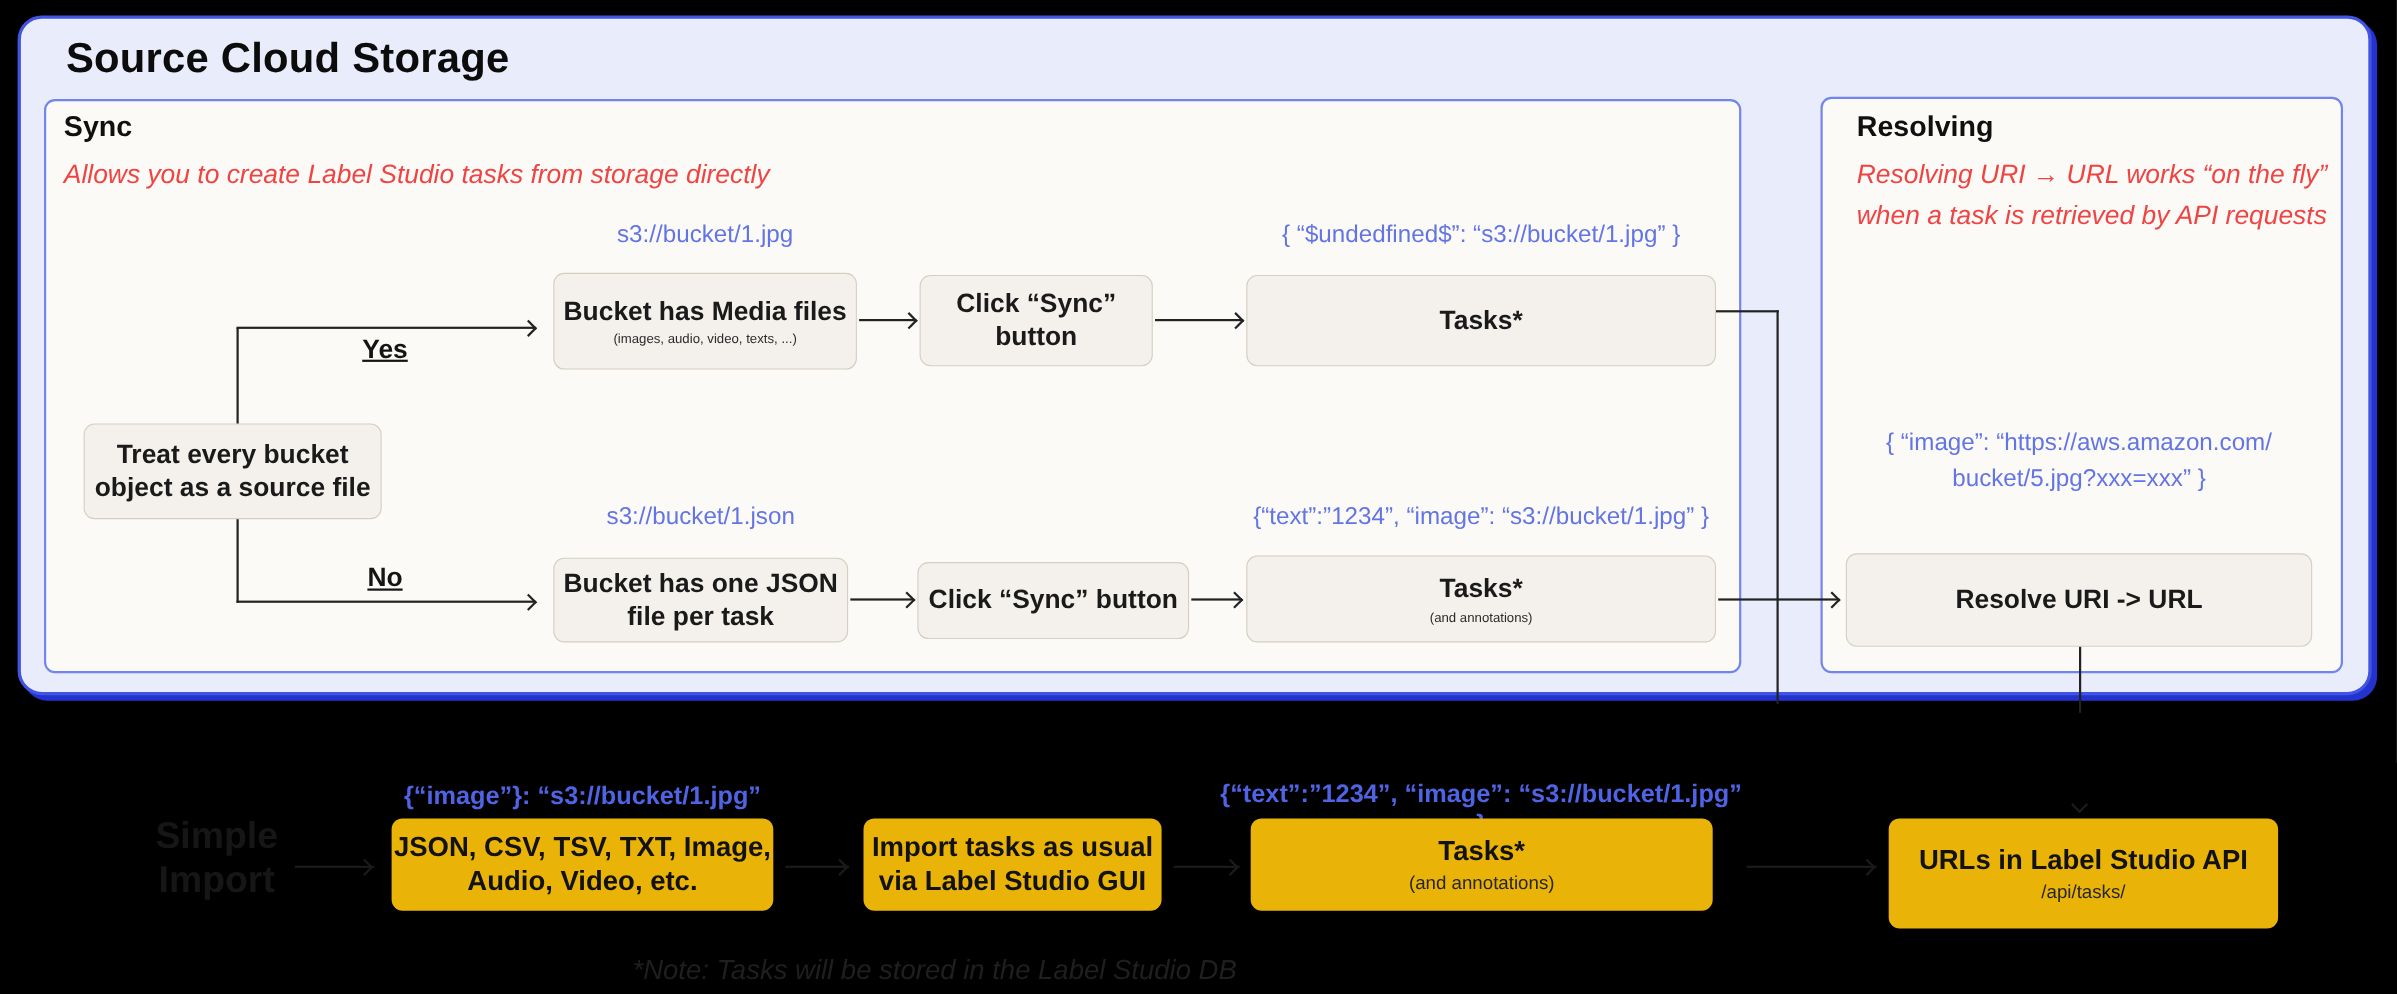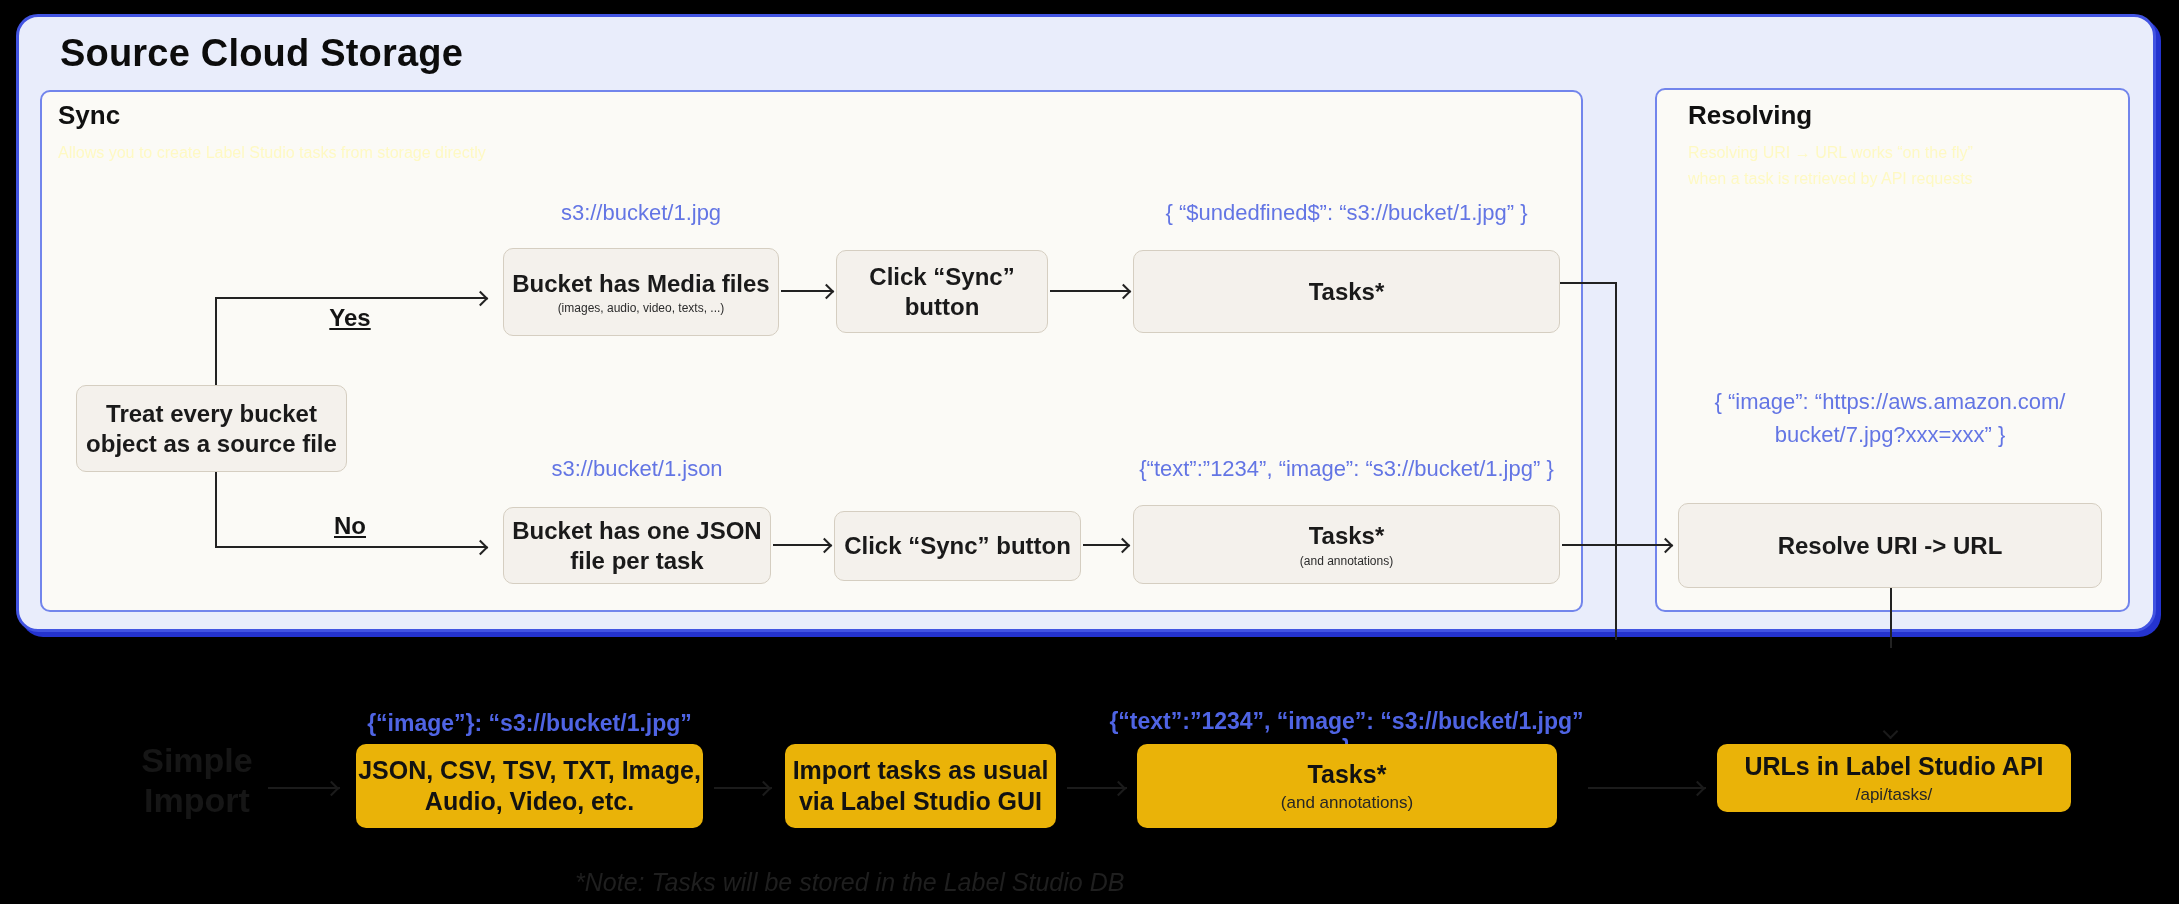--- a/index.html
+++ b/index.html
@@ -18,21 +18,21 @@
     border-radius:22px;
     box-shadow:5px 5px 0 #2433cf;
   }
   .panel-inner {
     background:#fbfaf6;
     border:2px solid #7285ec;
     border-radius:10px;
   }
   .h1 { font-size:38px; font-weight:700; color:#0c0c0c; letter-spacing:0.2px; }
   .h2 { font-size:26px; font-weight:700; color:#101010; }
-  .sub { font-size:16px; color:#fef9c3; line-height:1.6; white-space:pre-line; }
+  .sub { font-size:24px; color:#ef4444; line-height:1.6; white-space:pre-line;font-style:italic; }
 
   .node {
     background:#f4f1ec;
     border:1px solid #d5cec1;
     border-radius:10px;
     display:flex; flex-direction:column;
     align-items:center; justify-content:center;
     text-align:center; color:#1a1a1a;
   }
   .node .t { font-size:24px; font-weight:700; line-height:1.22; white-space:pre-line; }
@@ -146,21 +146,21 @@
   <div class="s">(and annotations)</div>
 </div>
 
 <div class="abs hline" style="left:1560px; top:282px; width:57px;"></div>
 <div class="abs vline" style="left:1615px; top:282px; height:358px;"></div>
 
 <div class="abs hline" style="left:1562px; top:544px; width:110px;"></div>
 <div class="abs chev" style="left:1660px; top:540px;"></div>
 
 <div class="abs blue" style="left:1678px; top:385px; width:424px;">{ “image”: “https://aws.amazon.com/
-bucket/7.jpg?xxx=xxx” }</div>
+bucket/5.jpg?xxx=xxx” }</div>
 
 <div class="abs node" style="left:1678px; top:503px; width:424px; height:85px;">
   <div class="t">Resolve URI -&gt; URL</div>
 </div>
 
 <div class="abs vline" style="left:1890px; top:588px; height:60px;"></div>
 <div class="abs chev down dark" style="left:1885px; top:726px;"></div>
 
 <div class="abs faint" style="left:132px; top:740px; width:130px;">Simple
 Import</div>
@@ -189,18 +189,18 @@
 <div class="abs blueb" style="left:1103px; top:708px; width:487px;">{“text”:”1234”,  “image”: “s3://bucket/1.jpg” }</div>
 
 <div class="abs wnode" style="left:1137px; top:744px; width:420px; height:84px;">
   <div class="t">Tasks*</div>
   <div class="s">(and annotations)</div>
 </div>
 
 <div class="abs hline dark" style="left:1588px; top:787px; width:118px;"></div>
 <div class="abs chev dark" style="left:1692px; top:783px;"></div>
 
-<div class="abs wnode" style="left:1717px; top:744px; width:354px; height:68px;">
+<div class="abs wnode" style="left:1717px; top:744px; width:354px; height:100px;">
   <div class="t">URLs in Label Studio API</div>
   <div class="s">/api/tasks/</div>
 </div>
 
 <div class="abs note" style="left:575px; top:868px;">*Note: Tasks will be stored in the Label Studio DB</div>
 
 </body></html>

